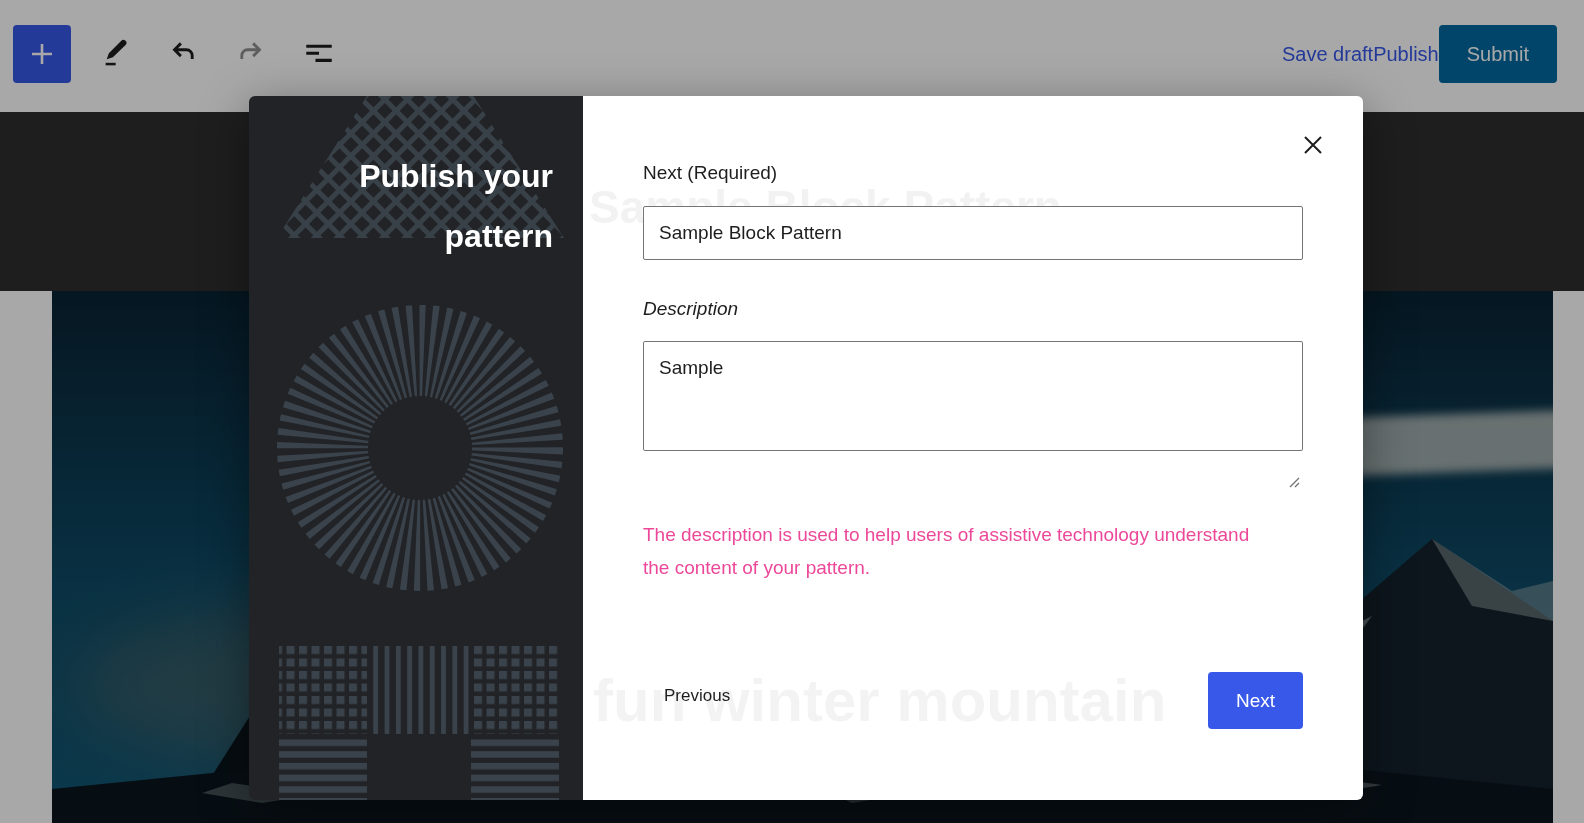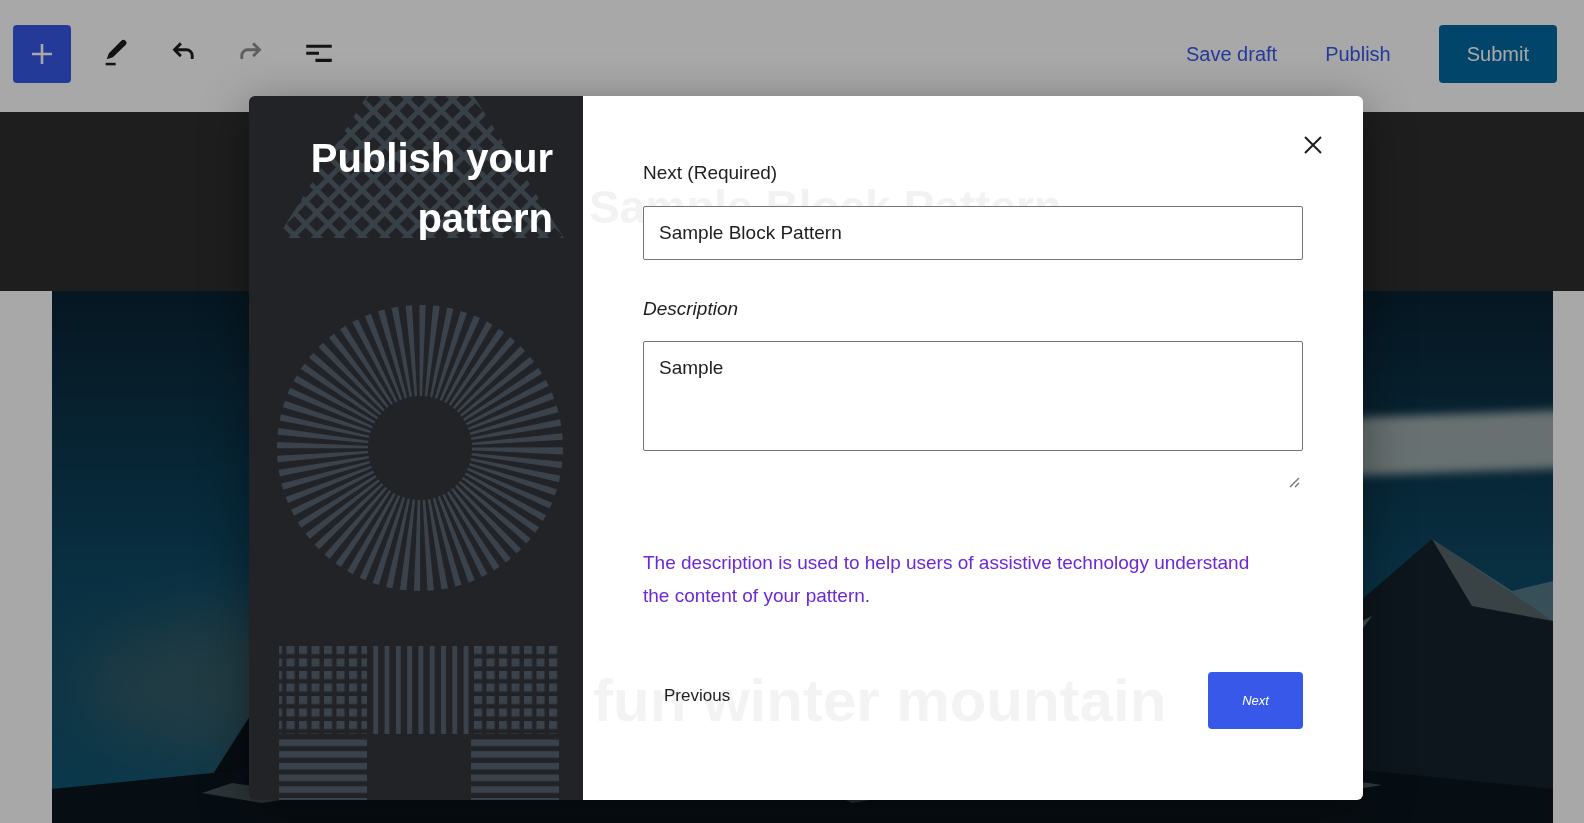--- a/index.html
+++ b/index.html
@@ -8,21 +8,21 @@
   .stage { position:relative; width:1584px; height:823px; overflow:hidden; }
 
   
   .toolbar { position:absolute; left:0; top:0; width:1584px; height:112px; background:#ffffff; z-index:1; }
   .tb-left { position:absolute; left:13px; top:25px; display:flex; align-items:center; }
   .plus-btn { width:58px; height:58px; background:#3858e9; border:none; border-radius:4px;
               display:flex; align-items:center; justify-content:center; cursor:pointer; }
   .icon-btn { width:48px; height:48px; background:transparent; border:none; display:flex;
               align-items:center; justify-content:center; cursor:pointer; }
   .tb-left .icon-btn { margin-left:20px; }
-  .tb-right { position:absolute; right:27px; top:25px; height:58px; display:flex; align-items:center; gap:48px; }
+  .tb-right { position:absolute; right:27px; top:25px; height:58px; display:flex; align-items:center; }
   .tb-link { background:none; border:none; color:#3858e9; font-size:20px; cursor:pointer;
              font-family:"Liberation Sans", sans-serif; }
   .submit-btn { height:58px; padding:8px 28px; background:#0369a1; color:#fff; border:none;
                 border-radius:4px; font-size:20px; cursor:pointer; font-family:"Liberation Sans", sans-serif; }
 
   .dark-strip { position:absolute; left:0; top:112px; width:1584px; height:179px; background:#2e2e2e; z-index:1; }
 
   .canvas { position:absolute; left:0; top:291px; width:1584px; height:532px; background:#ffffff; z-index:1; }
   .cover { position:absolute; left:52px; top:0; width:1501px; height:532px; overflow:hidden;
            background:linear-gradient(180deg,#0d2b3d 0%, #136080 55%, #177093 100%); }
@@ -40,45 +40,45 @@
                  font-size:58px; font-weight:700; letter-spacing:1px; }
 
   .scrim { position:absolute; inset:0; background:rgba(0,0,0,0.34); z-index:2; }
 
   
   .modal { position:absolute; left:249px; top:96px; width:1114px; height:704px; z-index:3;
            display:flex; border-radius:6px; overflow:hidden;
            box-shadow:0 12px 50px rgba(0,0,0,.4); }
   .aside { position:relative; width:334px; height:704px; background:#222326; overflow:hidden; flex:none; }
   .aside-deco { position:absolute; left:0; top:0; }
-  .aside-title { position:absolute; right:30px; top:32px; width:282px; text-align:right; color:#ffffff;
-                 font-size:40px; line-height:60px; font-weight:600; }
+  .aside-title { position:absolute; right:30px; top:50px; width:282px; text-align:right; color:#ffffff;
+                 font-size:32px; line-height:60px; font-weight:600; }
 
   .mbody { position:relative; flex:1; background:#ffffff; }
   .ghost { position:absolute; font-weight:700; white-space:nowrap; pointer-events:none; }
   .ghost-title { left:6px; top:84px; font-size:46px; color:rgba(20,20,20,.055); }
   .ghost-cover { left:10px; top:570px; font-size:60px; color:rgba(20,20,20,.05); }
   .close-btn { position:absolute; right:34px; top:33px; width:32px; height:32px; background:none; border:none;
                display:flex; align-items:center; justify-content:center; cursor:pointer; }
   .field-label { position:absolute; left:60px; font-size:19px; color:#1e1e1e; }
   .lbl-title { top:66px; }
   .lbl-desc  { top:202px;font-style:italic; }
   .title-input { position:absolute; left:60px; top:110px; width:660px; height:54px; border:1.5px solid #757575;
                  border-radius:2px; padding:0 15px; font-size:19px; color:#1e1e1e; background:#fff;
                  font-family:"Liberation Sans", sans-serif; }
   .desc-area { position:absolute; left:60px; top:245px; width:660px; height:110px; border:1.5px solid #757575;
                border-radius:2px; padding:13px 15px; font-size:19px; color:#1e1e1e; background:#fff;
                font-family:"Liberation Sans", sans-serif; resize:none; line-height:26px; }
   .resize-handle { position:absolute; left:703px; top:378px; width:14px; height:14px; pointer-events:none; }
-  .help-text { position:absolute; left:60px; top:422px; width:622px; font-size:19px; line-height:33px; color:#6d28d9;margin-top:28px; }
+  .help-text { position:absolute; left:60px; top:422px; width:622px; font-size:19px; line-height:33px; color:#ec4899; }
   .prev-btn { position:absolute; left:81px; top:590px; background:none; border:none; font-size:17px;
               color:#1e1e1e; cursor:pointer; font-family:"Liberation Sans", sans-serif; }
   .next-btn { position:absolute; left:625px; top:576px; width:95px; height:57px; background:#3858e9;
-              color:#ffffff; border:none; border-radius:4px; font-size:13px; cursor:pointer;
-              font-family:"Liberation Sans", sans-serif;font-style:italic; }
+              color:#ffffff; border:none; border-radius:4px; font-size:19px; cursor:pointer;
+              font-family:"Liberation Sans", sans-serif; }
 </style>
 </head>
 <body>
 
 <div class="stage">
 
   <div class="toolbar">
     <div class="tb-left">
       <button class="plus-btn">
         <svg width="26" height="26" viewBox="0 0 26 26">

